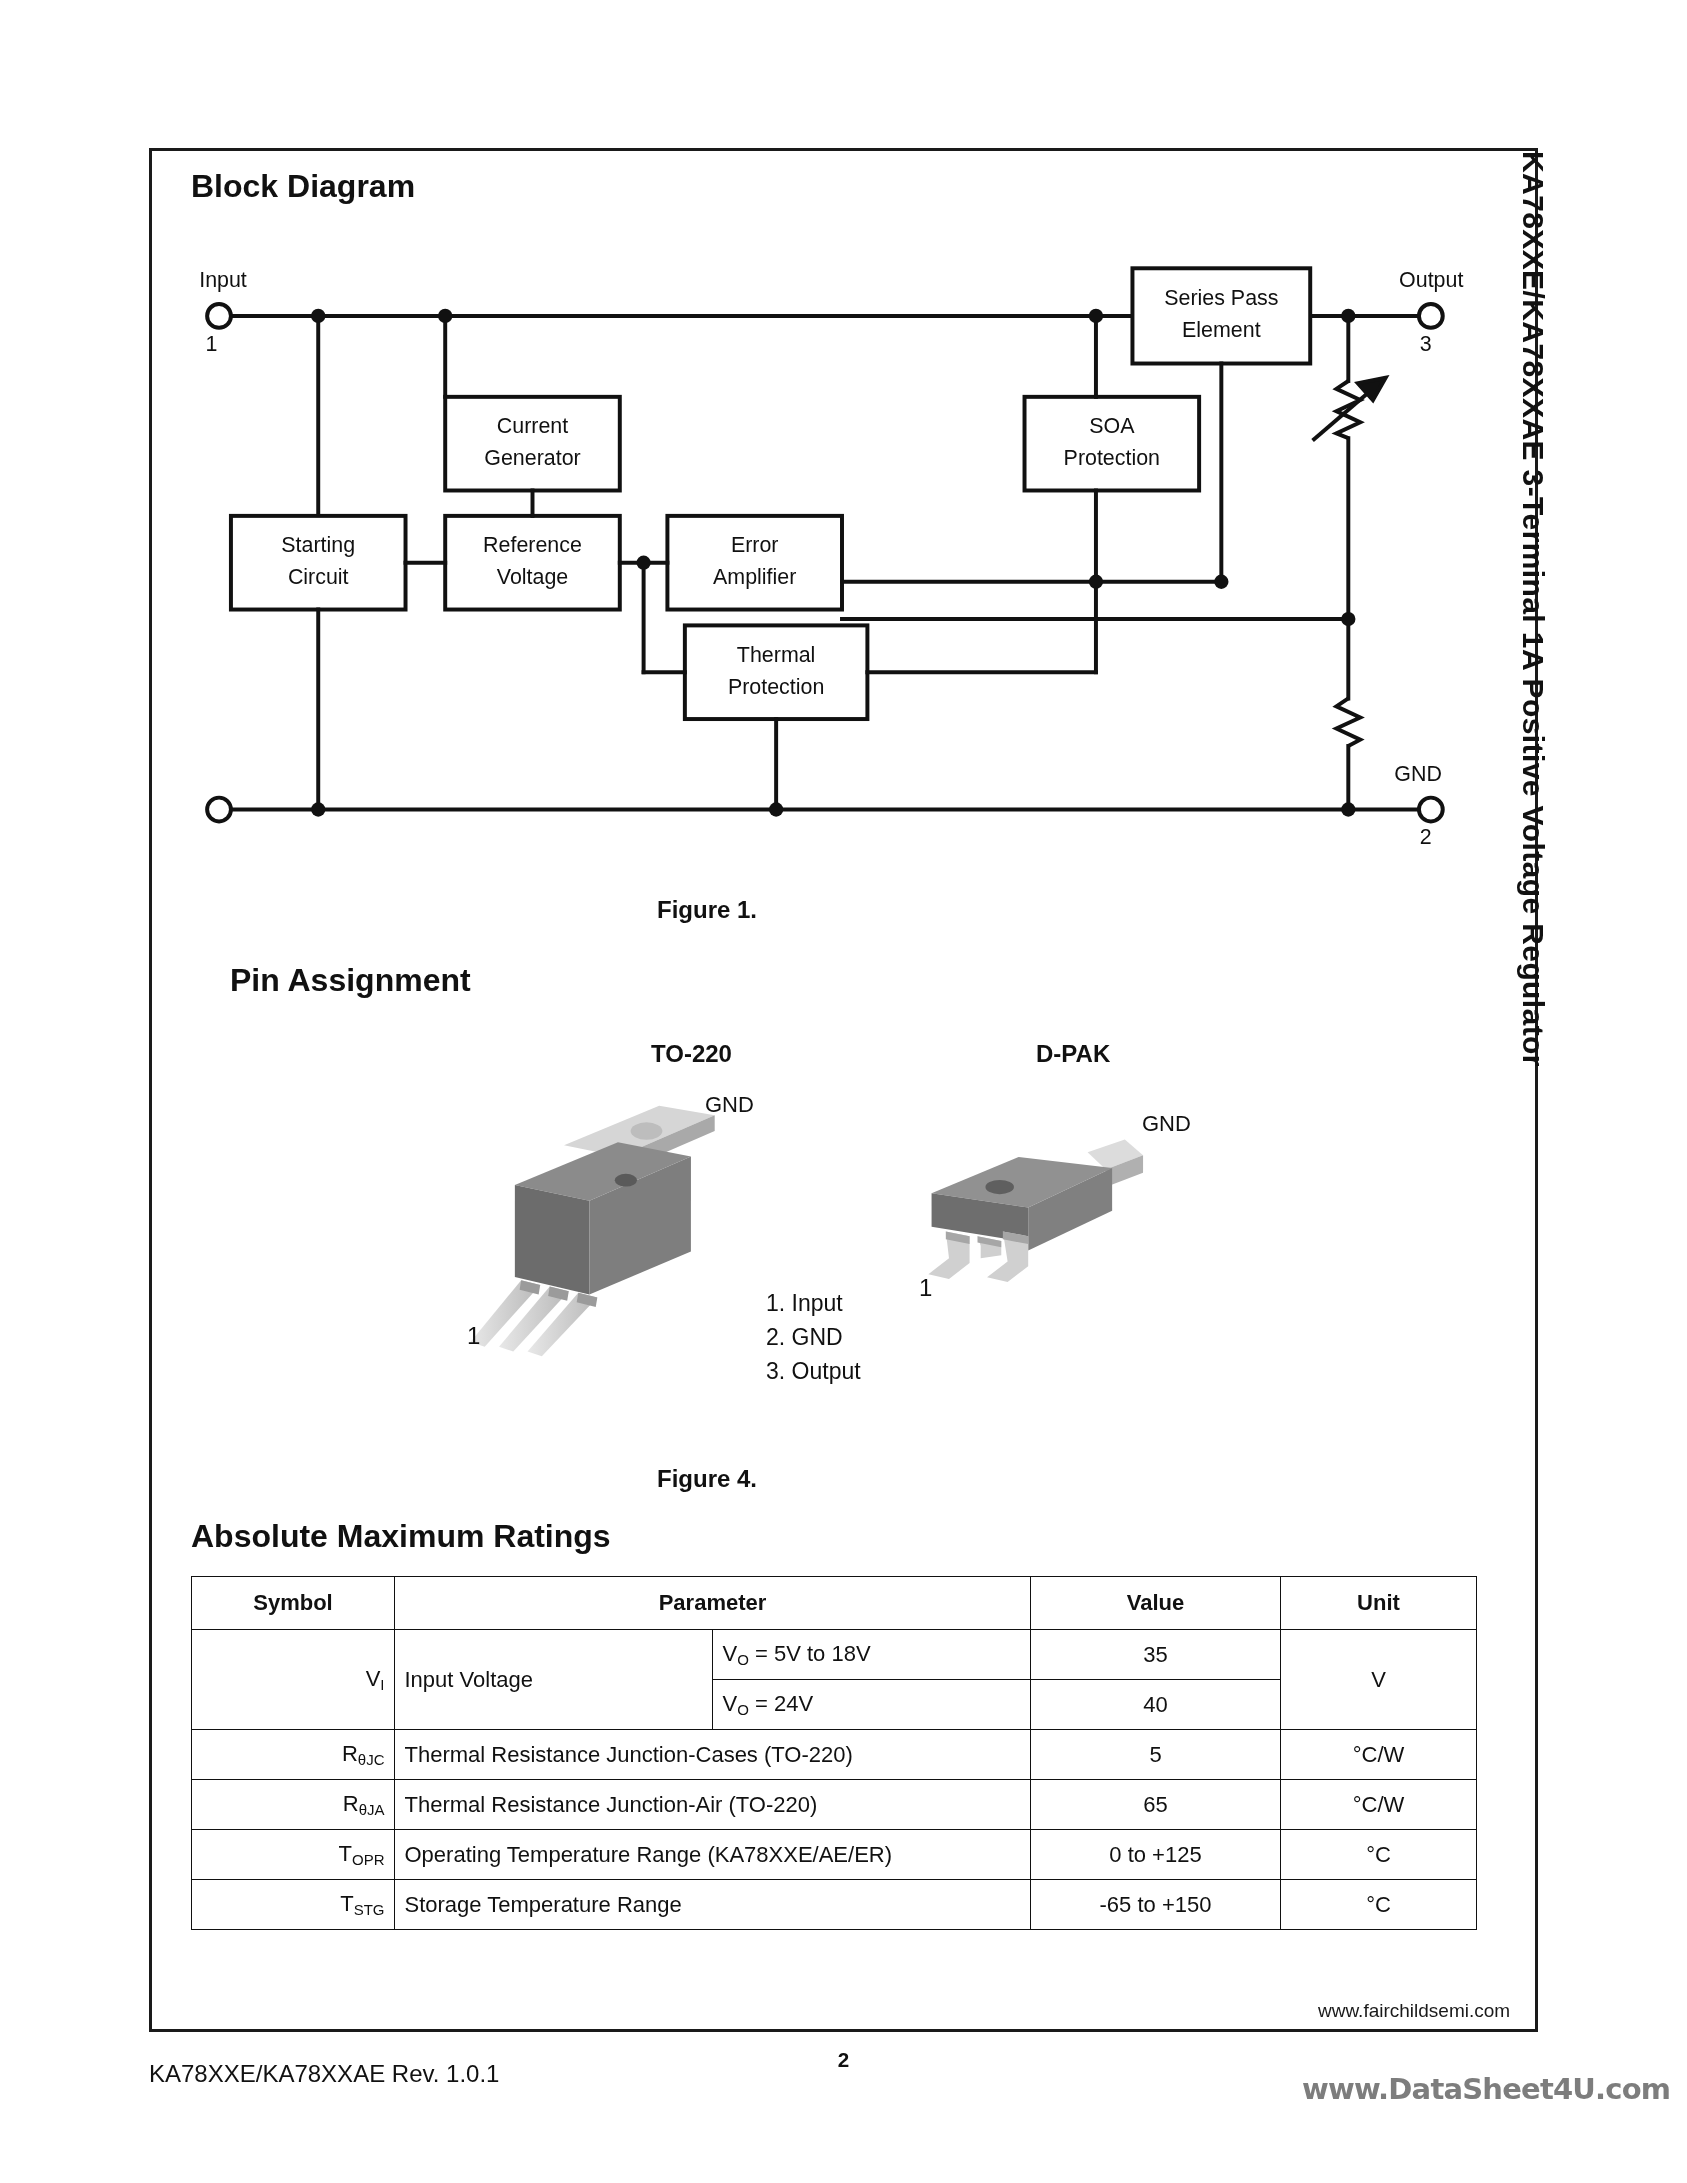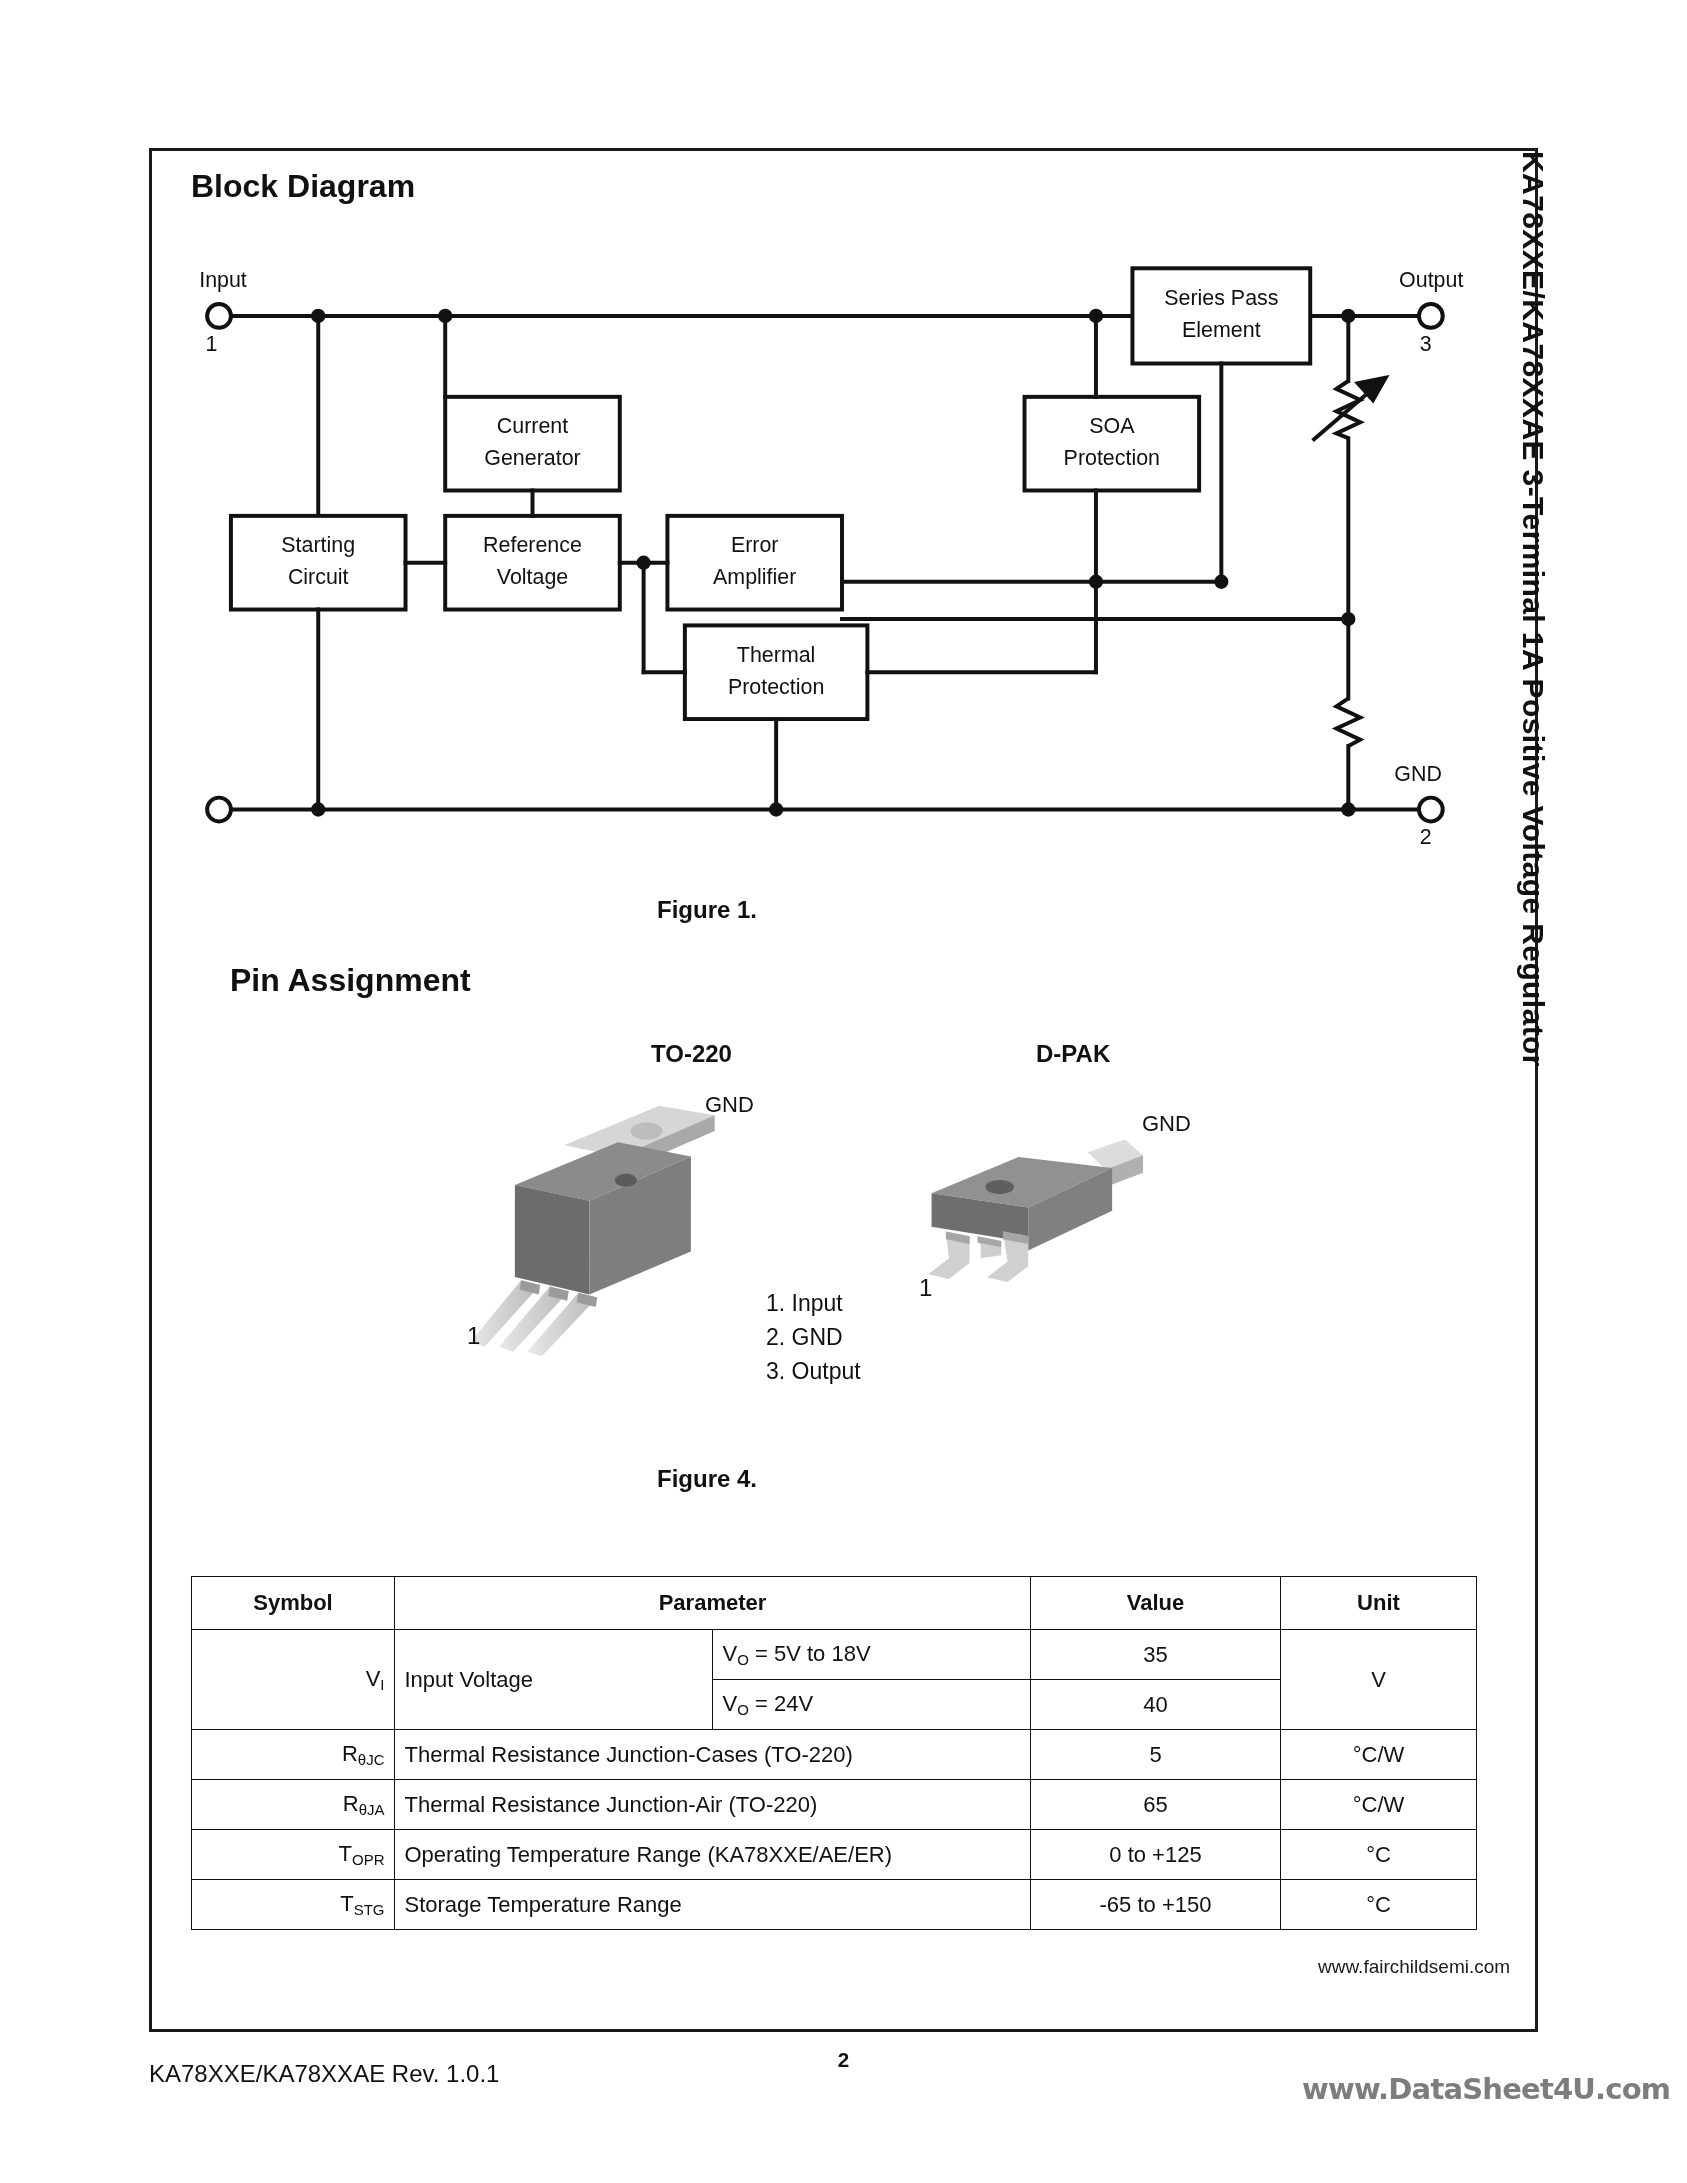--- a/index.html
+++ b/index.html
@@ -51,21 +51,21 @@
   table.amr th{font-weight:bold;text-align:center;height:52px;}
   .c-sym{width:183px;text-align:right;}
   .c-val{width:230px;text-align:center;}
   .c-unit{width:176px;text-align:center;}
   .sub{font-size:15px;vertical-align:-4px;}
 
   
   .foot{position:absolute;font-size:24px;}
   #f-rev{left:149px;top:2060px;}
   #f-page{left:0;top:2048px;width:1687px;text-align:center;font-weight:bold;font-size:20.6px;}
-  #f-url{left:1318px;top:1956px;font-size:19px;color:#1a1a1a;}
+  #f-url{left:1318px;top:2000px;font-size:19px;color:#1a1a1a;}
   #f-wm{left:1302px;top:2072px;font-size:29px;font-weight:bold;color:#7d7d7d;
         font-family:"DejaVu Sans",sans-serif;letter-spacing:-0.8px;}
 </style>
 </head>
 <body>
 
 <div class="page">
 
   <div class="border-box"></div>
 
@@ -262,20 +262,21 @@
   <div class="pinone" id="p1-dpak">1</div>
 
   <div class="pinlist">
     <div>1. Input</div>
     <div>2. GND</div>
     <div>3. Output</div>
   </div>
 
   <div class="figcap" id="figure2">Figure 4.</div>
 
+  <h2 class="section" id="h-amr">Absolute Maximum Ratings</h2>
 
   <table class="amr">
     <tbody>
         <tr>
       <th class="c-sym">Symbol</th>
       <th colspan="2">Parameter</th>
       <th class="c-val">Value</th>
       <th class="c-unit">Unit</th>
     </tr>
 

